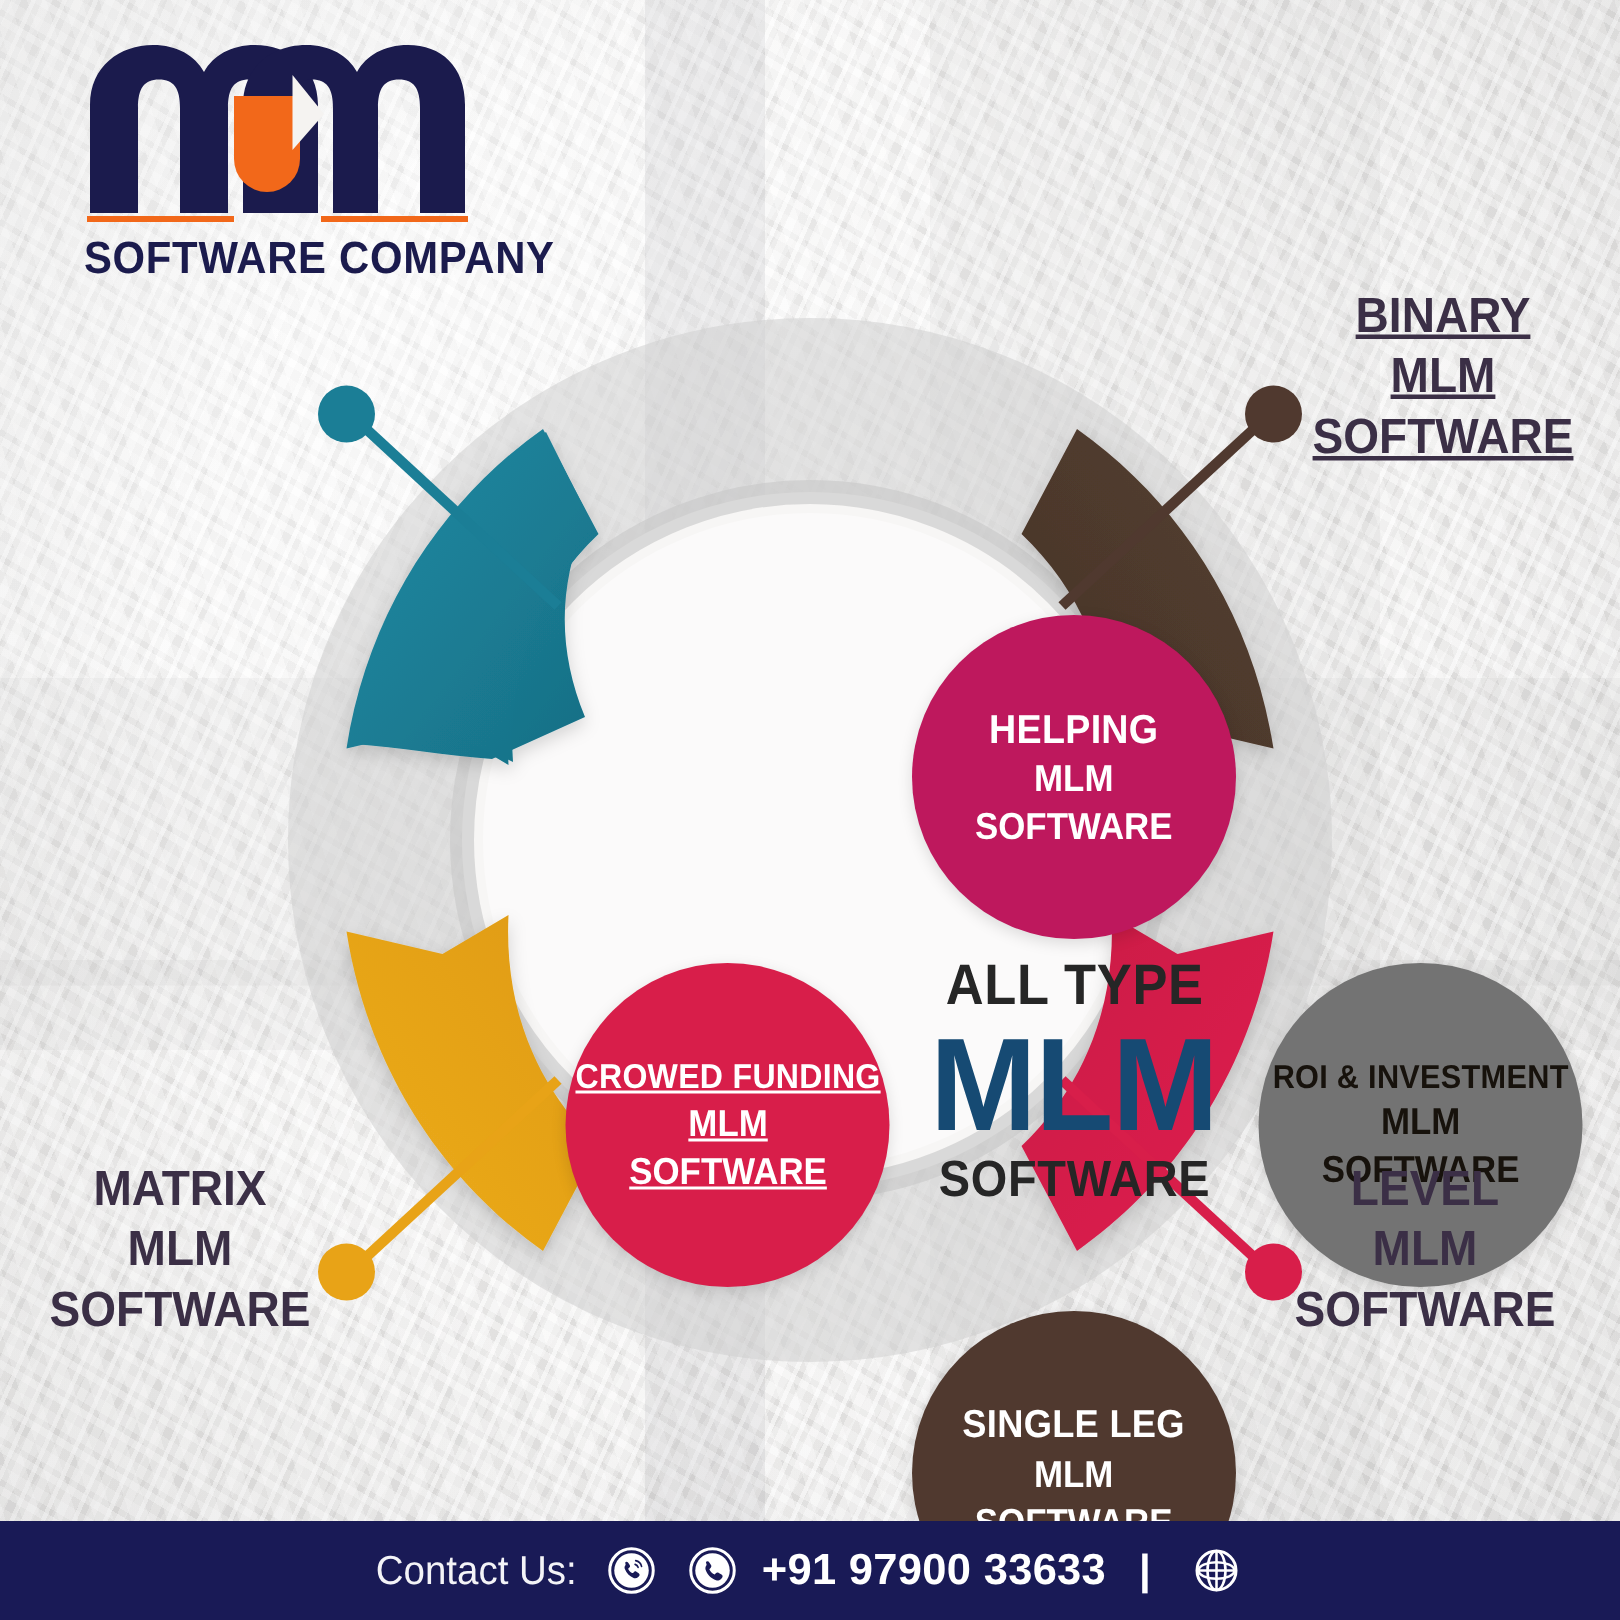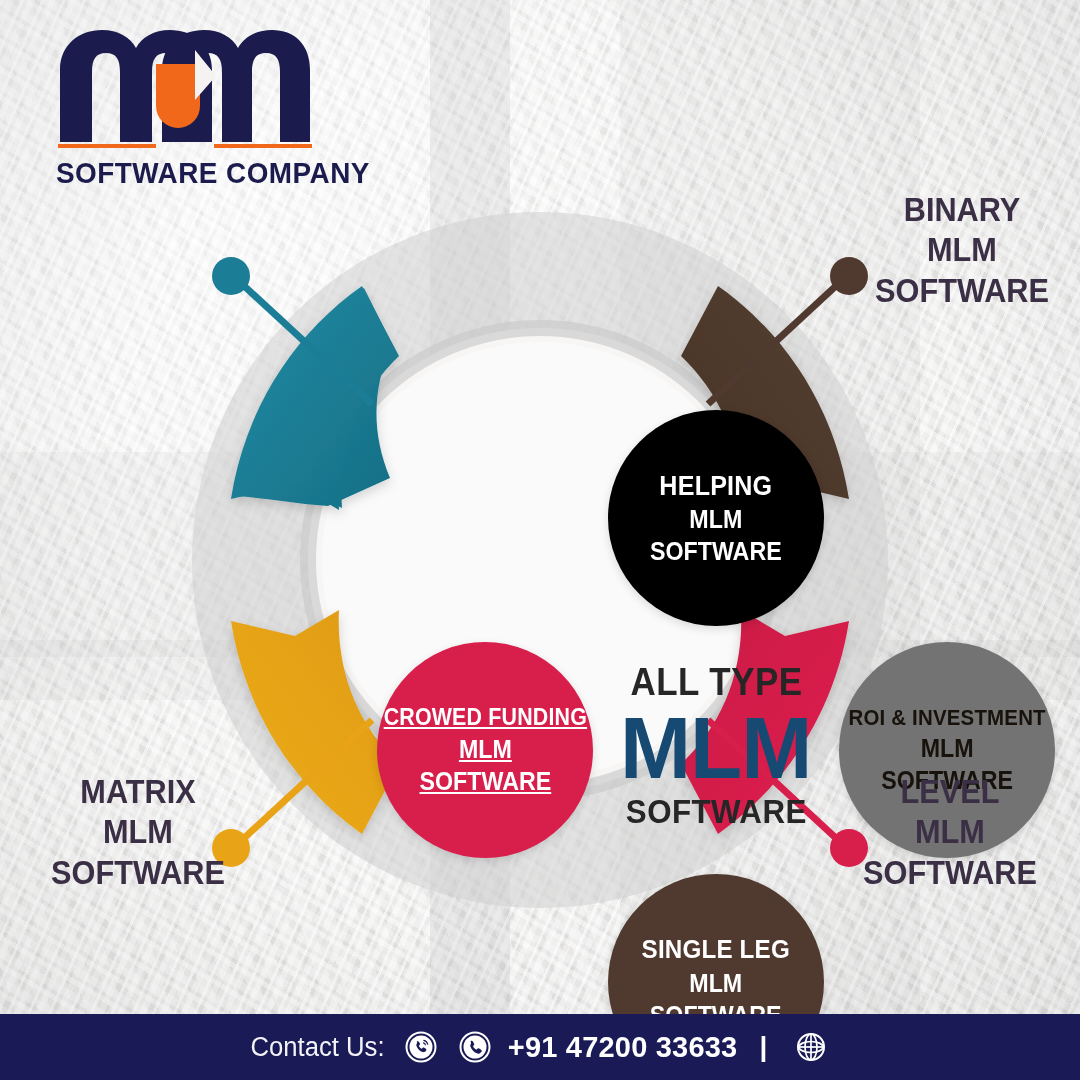--- a/index.html
+++ b/index.html
@@ -83,43 +83,43 @@
   #node-crowed{left:201px;top:446px;width:216px;height:216px;background:#d81e4a;color:#fff;}
   #node-crowed .l1{font-size:23px;}
   #node-crowed .l2{font-size:25px;margin-top:4px;}
   #node-crowed .l3{font-size:25px;margin-top:4px;}
 
   .node .inner{transform:scaleX(.93);}
 
   
   .hub{
     position:absolute;left:400px;top:440px;width:280px;height:220px;
-    display:flex;flex-direction:column;align-items:center;justify-content:center;
+    display:flex;flex-direction:column;align-items:center;
     text-align:center;pointer-events:none;
   }
   .hub .t-all{font-size:38px;font-weight:bold;color:#262626;letter-spacing:.5px;
     transform:scaleX(.92);}
   .hub .t-mlm{font-size:88px;font-weight:bold;color:#164a73;line-height:.95;
     margin:2px 0 0;letter-spacing:-1px;transform:scaleX(.97);}
   .hub .t-sw{font-size:34px;font-weight:bold;color:#262626;margin-top:2px;
     letter-spacing:.5px;transform:scaleX(.92);}
 
   
   .olabel{
     position:absolute;text-align:center;color:#3b2f46;font-weight:bold;
     line-height:1.22;white-space:nowrap;
   }
   .olabel span{display:block;transform:scaleX(.93);}
   .olabel .a{font-size:33px;}
   .olabel .b{font-size:33px;}
   .olabel .c{font-size:33px;}
 
-  #lbl-binary{left:852px;top:190px;width:220px;}
+  #lbl-binary{left:852px;top:190px;width:220px;text-decoration:underline;}
   #lbl-level{left:840px;top:772px;width:220px;}
-  #lbl-matrix{left:28px;top:772px;width:220px;}
+  #lbl-matrix{left:10px;top:772px;width:220px;}
 
   
   .tagline{
     position:absolute;left:0;top:916px;width:1080px;text-align:center;color:#262626;
   }
   .tagline .line1{font-size:34px;font-weight:bold;letter-spacing:.3px;transform:scaleX(.93);display:inline-block;}
   .tagline .line2{font-size:34px;font-weight:bold;margin-top:5px;letter-spacing:.3px;transform:scaleX(.93);display:inline-block;}
   .tagline .hl{background:#e8a317;color:#ffffff;padding:1px 7px 3px;margin:0 2px;}
 
   
@@ -274,21 +274,21 @@
         <line x1="662" y1="644" x2="532" y2="524"></line>
       </g>
       <circle cx="673" cy="652" r="19" fill="#d81e4a"></circle>
 
       <g stroke="#e8a317" stroke-width="7" fill="none">
         <line x1="66" y1="644" x2="196" y2="524"></line>
       </g>
       <circle cx="55" cy="652" r="19" fill="#e8a317"></circle>
     </svg>
 
-    <div class="node" id="node-helping" style="background: #000000; color: rgb(255, 255, 255);">
+    <div class="node" id="node-helping" style="background: #be185d; color: rgb(255, 255, 255);">
       <div class="inner">
         <div class="l1">HELPING</div>
         <div class="l2">MLM</div>
         <div class="l3">SOFTWARE</div>
       </div>
     </div>
 
     <div class="node" id="node-roi" style="background: #737373; color: rgb(23, 18, 12);">
       <div class="inner">
         <div class="l1">ROI &amp; INVESTMENT</div>
@@ -361,21 +361,21 @@
       <svg width="32" height="32" viewBox="0 0 32 32">
         <circle cx="16" cy="16" r="14.5" fill="none" stroke="#ffffff" stroke-width="2"></circle>
         <circle cx="16" cy="16" r="11.5" fill="#ffffff"></circle>
         <path d="M11.6,10.3c.7-.7,1.8-.6,2.3.3l1.1,1.8c.4.7.3,1.5-.3,2l-.8.7
                  c.7,1.6,2,2.9,3.6,3.6l.7-.8c.5-.6,1.3-.7,2-.3l1.8,1.1
                  c.9.5,1,1.6.3,2.3l-.8.8c-.8.8-2,1-3.1.7-3.3-1.1-5.9-3.7-7-7
                  -.3-1.1-.1-2.3.7-3.1Z" fill="#191a56"></path>
       </svg>
     </span>
 
-    <span class="num">+91 47200 33633</span>
+    <span class="num">+91 97900 33633</span>
     <span class="sep">|</span>
 
     <span class="ci">
       <svg width="34" height="34" viewBox="0 0 34 34">
         <circle cx="17" cy="17" r="13" fill="none" stroke="#ffffff" stroke-width="2"></circle>
         <ellipse cx="17" cy="17" rx="6" ry="13" fill="none" stroke="#ffffff" stroke-width="1.7"></ellipse>
         <ellipse cx="17" cy="17" rx="12" ry="5.5" fill="none" stroke="#ffffff" stroke-width="1.7"></ellipse>
         <line x1="17" y1="4" x2="17" y2="30" stroke="#ffffff" stroke-width="1.7"></line>
         <line x1="4" y1="17" x2="30" y2="17" stroke="#ffffff" stroke-width="1.7"></line>
       </svg>

